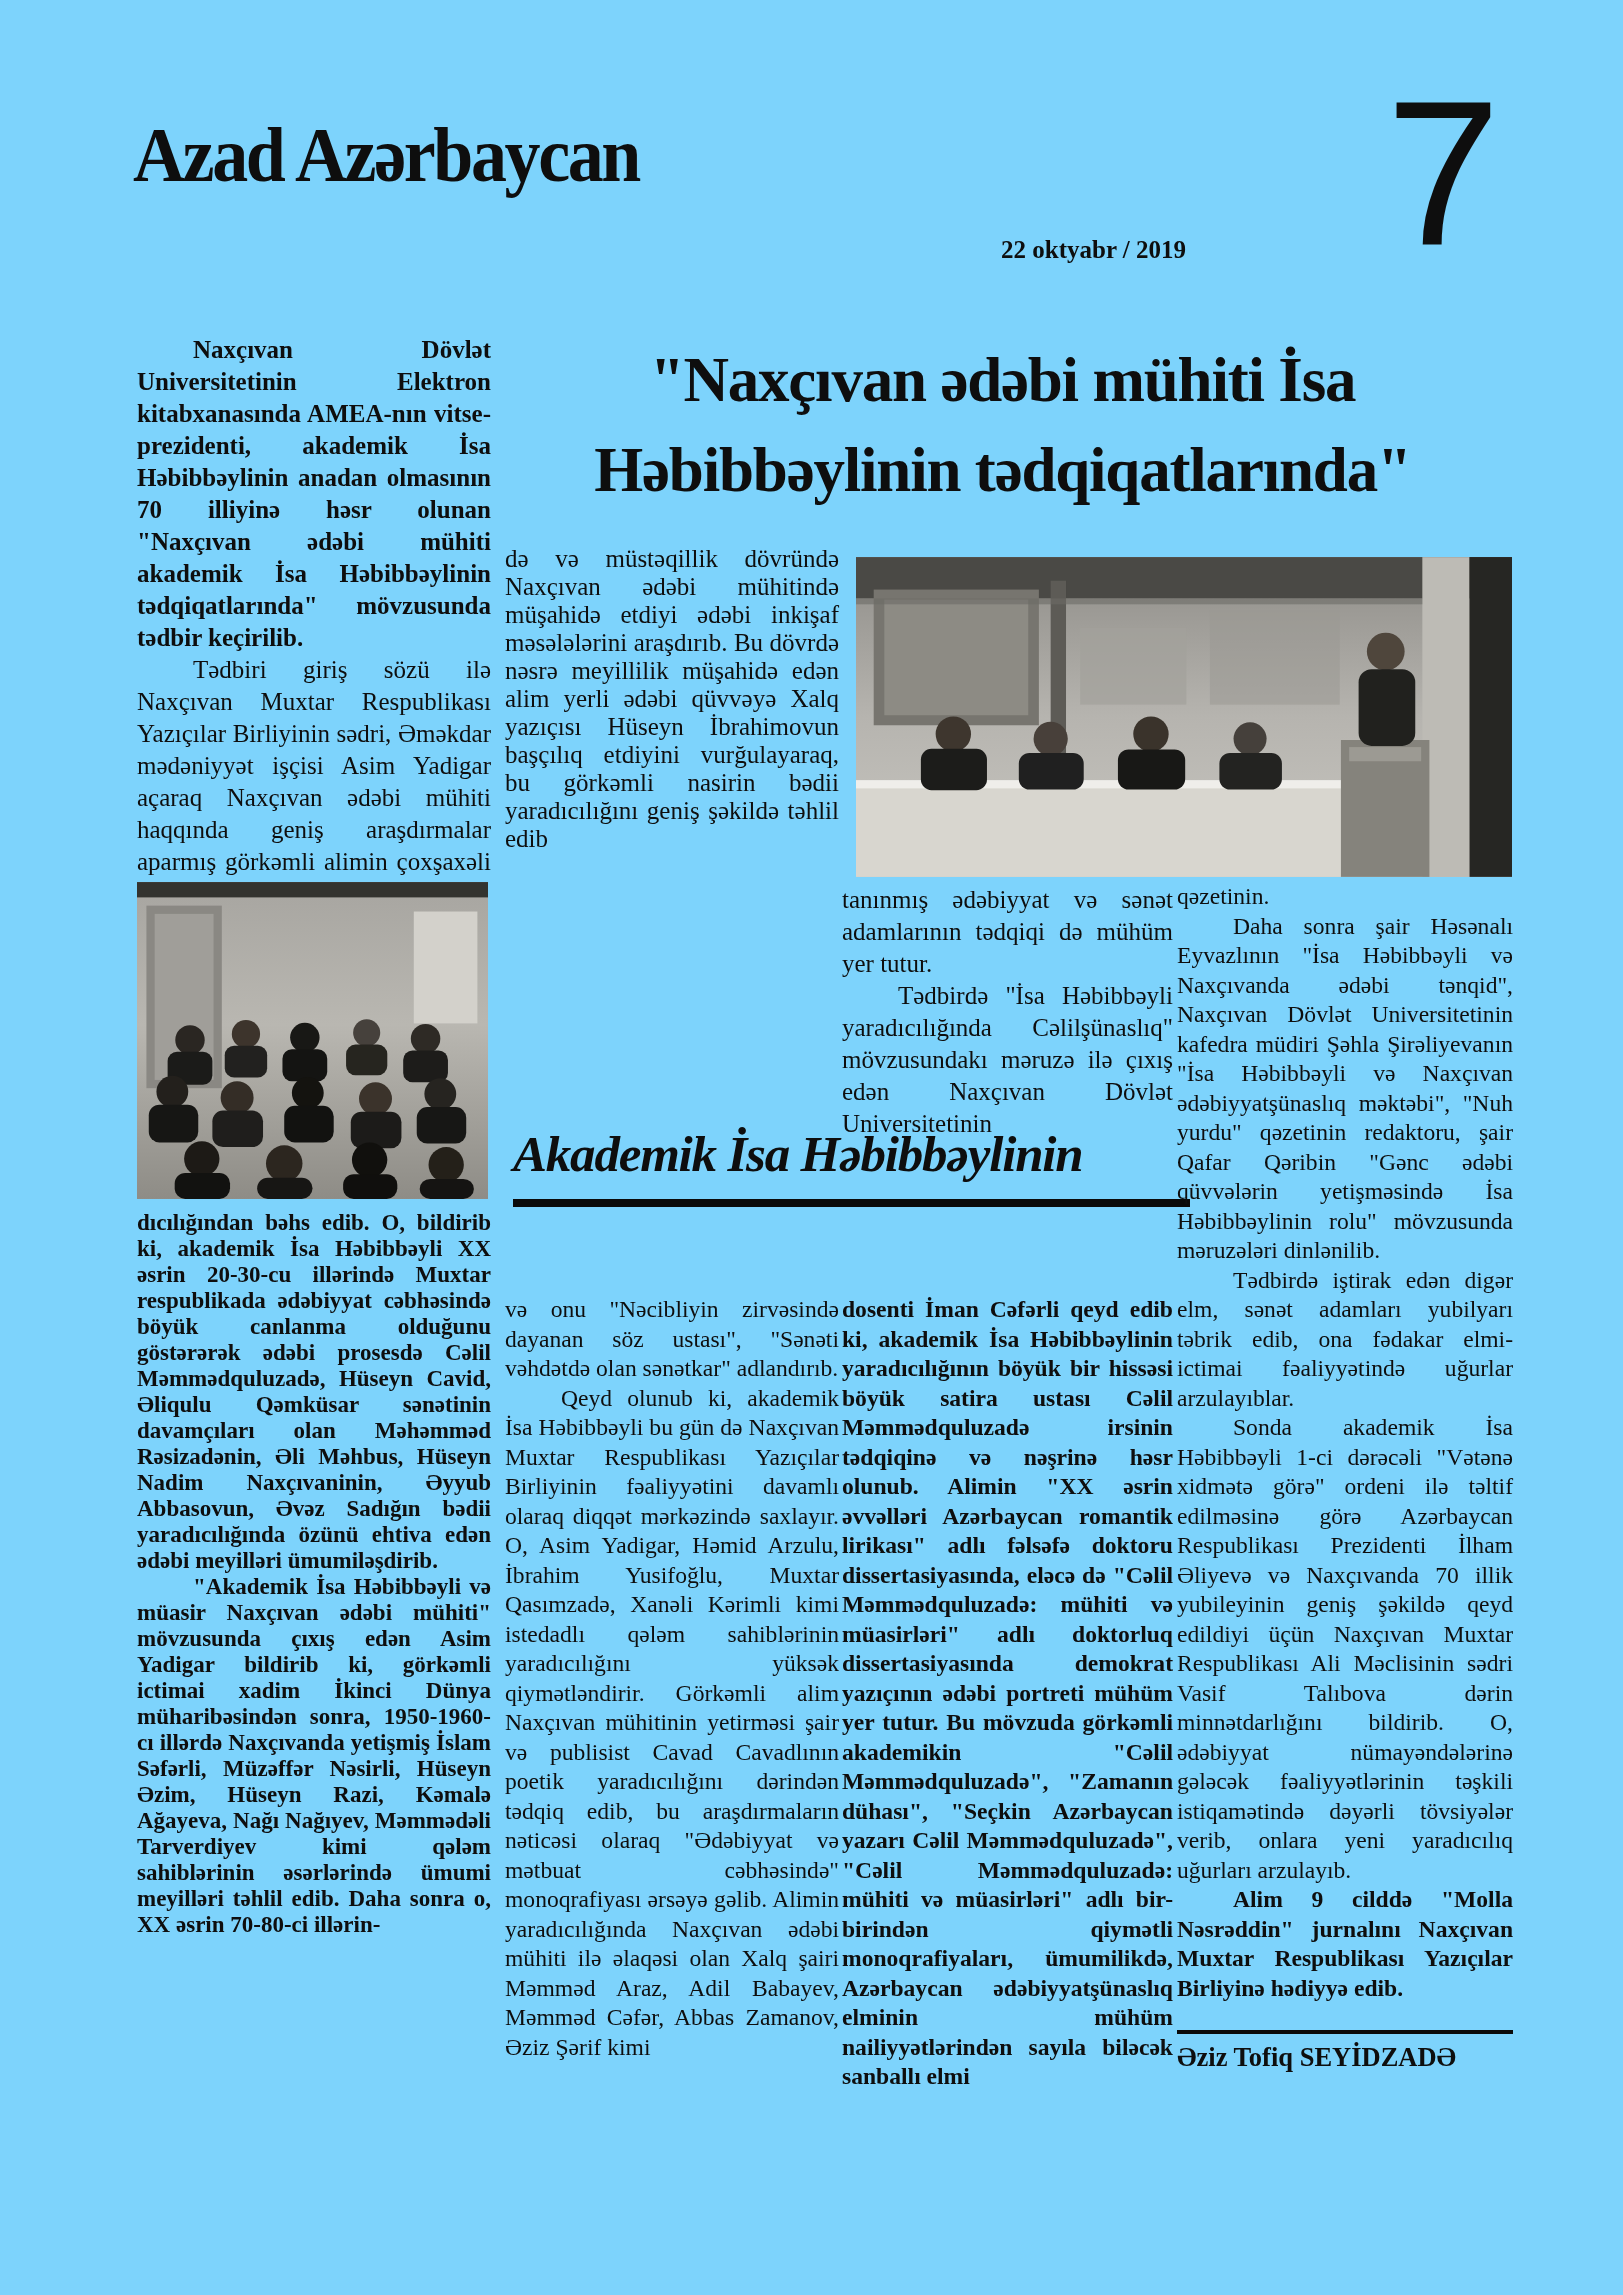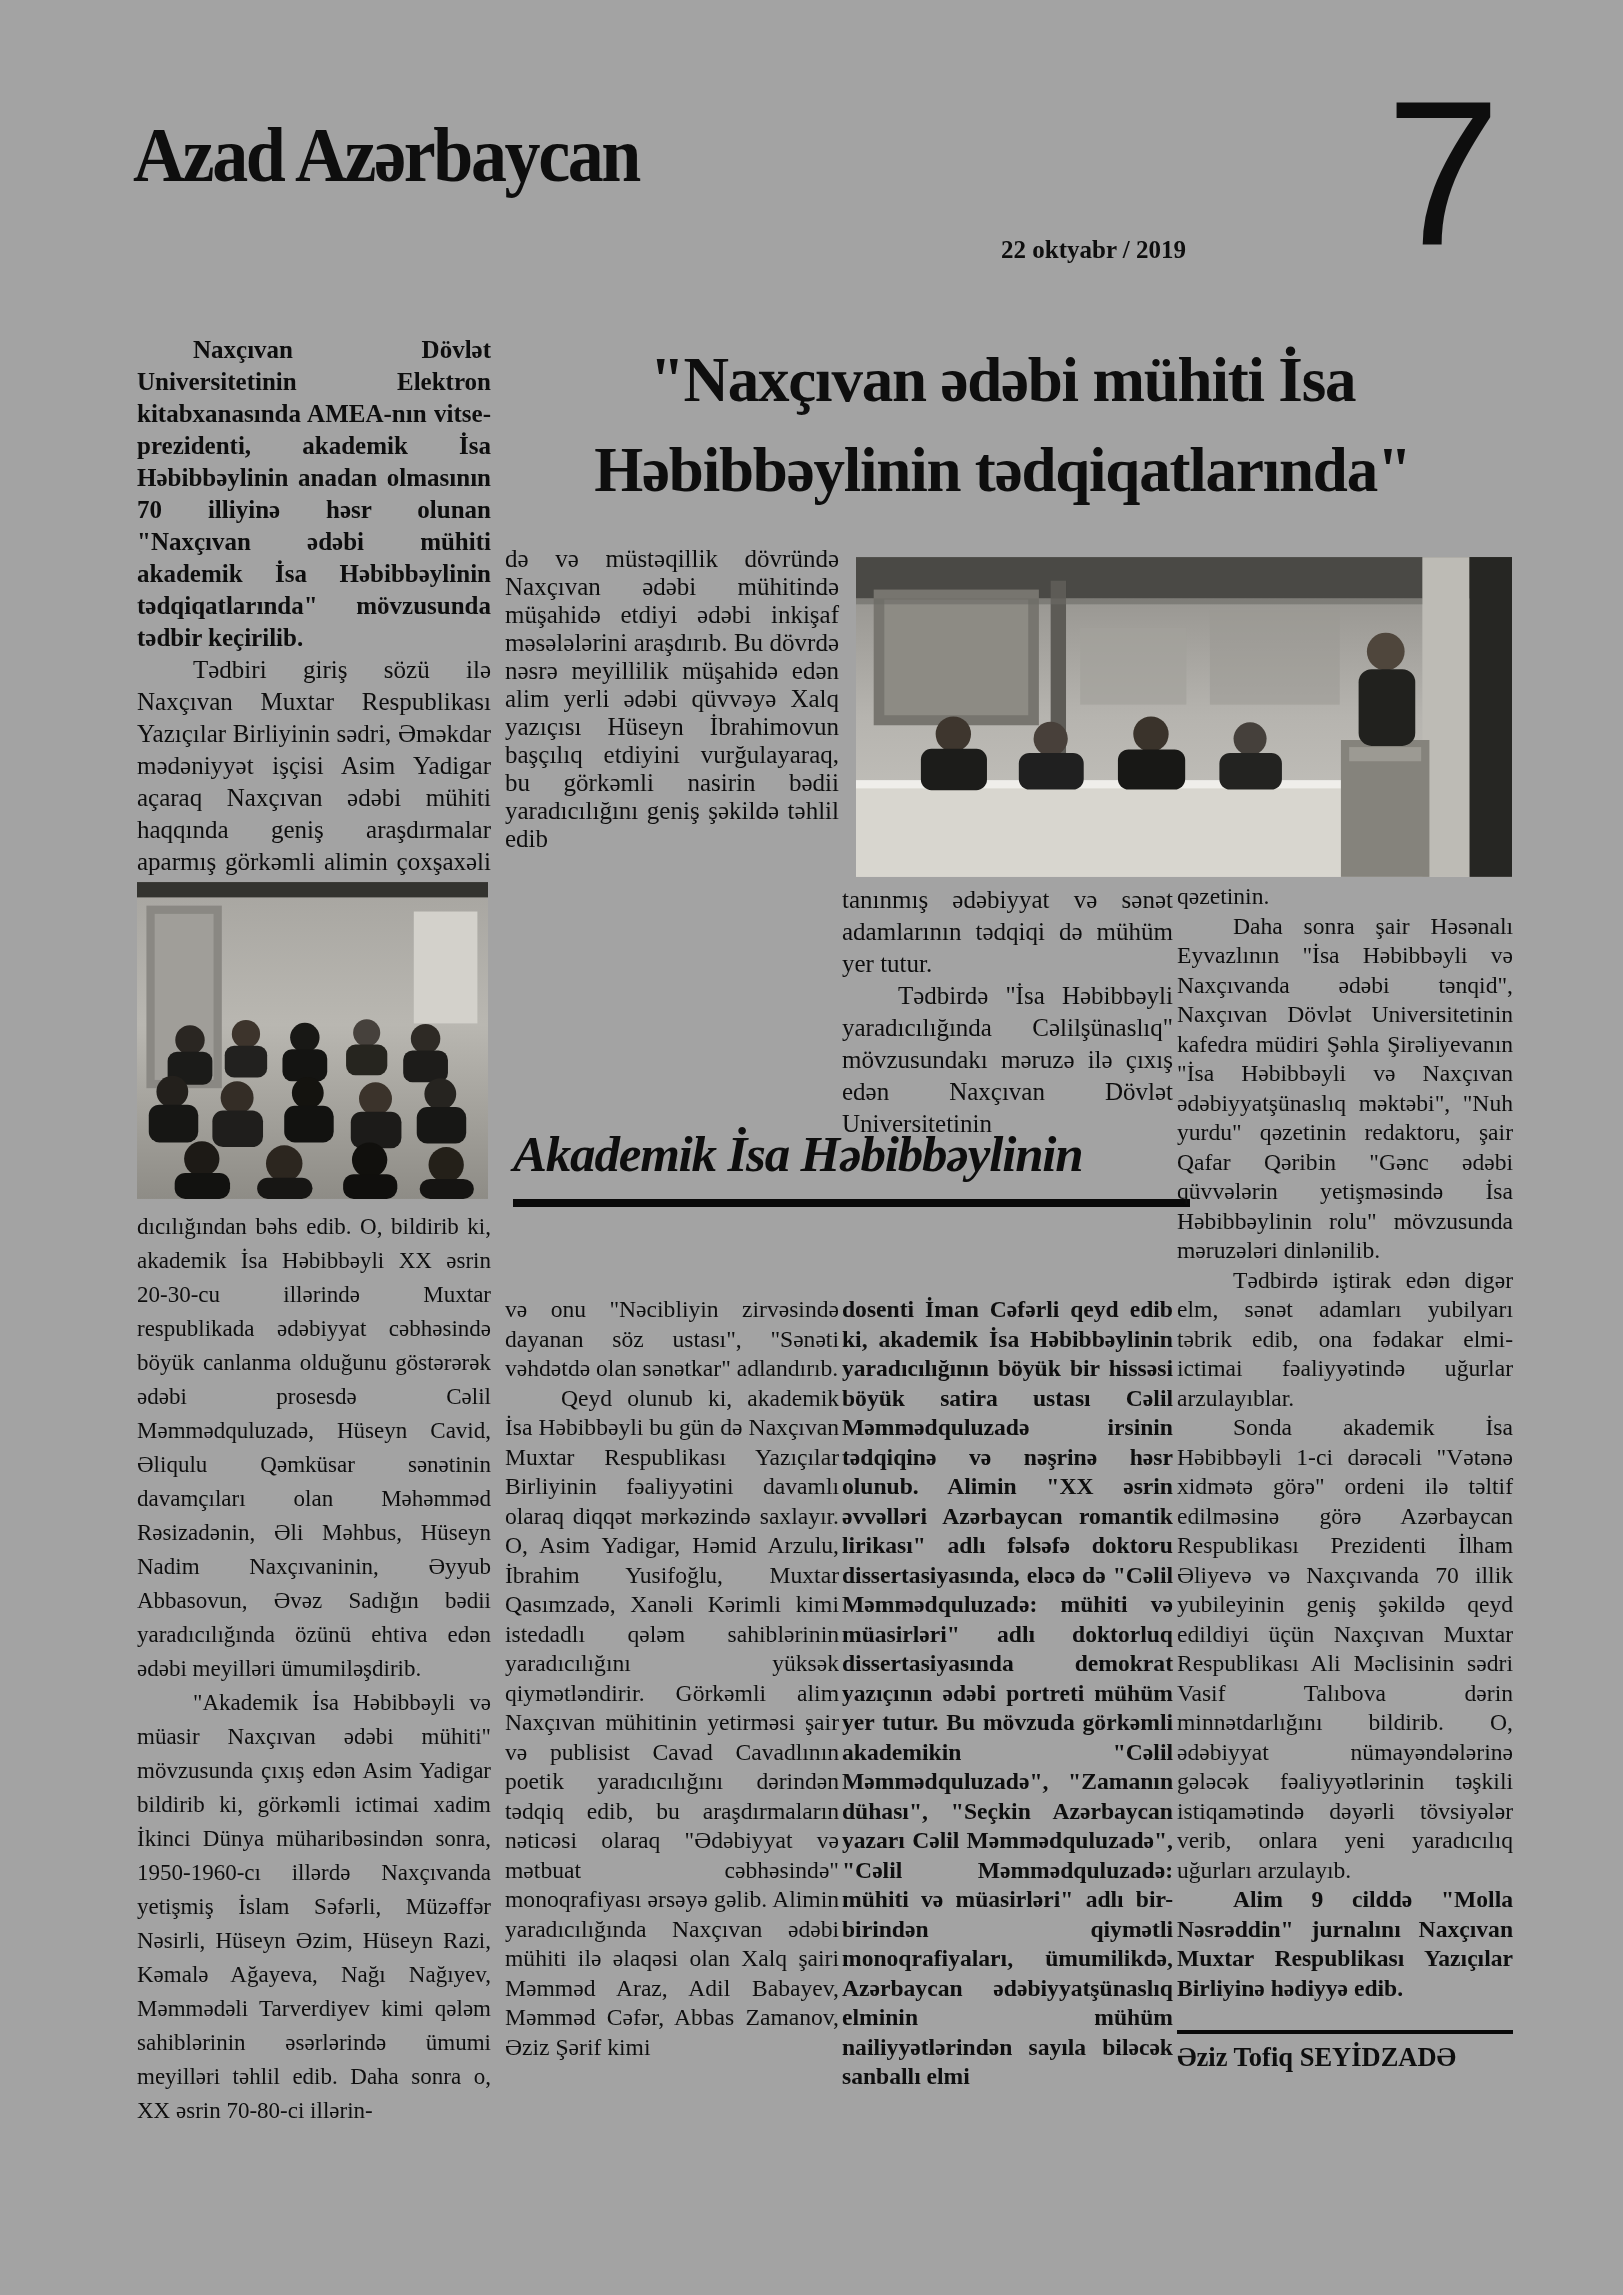--- a/index.html
+++ b/index.html
@@ -1,16 +1,16 @@
 <!DOCTYPE html>
 <html style="font-size:9.4px"><head>
 <meta charset="utf-8">
 <style>
   html,body{margin:0;padding:0;background:#e9e9e6;}
-  .page{position:relative;width:1624px;height:2295px;background:#a3a3a3;color:#0e0e0e;
+  .page{position:relative;width:1624px;height:2295px;background:#7dd3fc;color:#0e0e0e;
         font-family:"Liberation Serif", serif;overflow:hidden;}
   
   .masthead{position:absolute;left:133px;top:111px;font-size:72px;font-weight:700;
             letter-spacing:-2.4px;transform:scaleY(1.08);transform-origin:left top;white-space:nowrap;}
   .issue-date{position:absolute;left:938px;top:236px;width:248px;text-align:right;
               font-size:25px;font-weight:700;}
   .pagenum{position:absolute;left:1386px;top:71px;font-size:206px;font-weight:500;
            font-family:"Liberation Sans",sans-serif;line-height:1;}
   
   .headline{position:absolute;left:488px;top:335px;width:1029px;margin:0;
@@ -20,21 +20,21 @@
   .subheadline{position:absolute;left:505px;top:1113px;width:657px;margin:8px;
                font-size:51px;font-style:italic;font-weight:700;line-height:66px;letter-spacing:-1.2px;}
   .subheadline span{display:block;white-space:nowrap;}
   .subheadline .rule{margin-top:11.8px;height:8.3px;background:#0a0a0a;width:103%;}
   
   .col{position:absolute;}
   .col p{margin:0;text-align:justify;}
   .indent{text-indent:56px;}
   .colA-top{left:137px;top:334px;width:354px;font-size:25px;line-height:32px;}
   .colA-top .lead{font-weight:700;}
-  .colA-bot{left:137px;top:1210px;width:354px;font-size:23px;line-height:34px;}
+  .colA-bot{left:137px;top:1210px;width:354px;font-size:23px;line-height:26px;font-weight:bold;}
   .colB-top{left:505px;top:545px;width:334px;font-size:25px;line-height:28px;}
   .colC-top{left:842px;top:884px;width:331px;font-size:25px;line-height:32px;}
   .colB-bot{left:505px;top:1295px;width:334px;font-size:23.6px;line-height:29.5px;}
   .colC-bot{left:842px;top:1295px;width:331px;font-size:23.6px;line-height:29.5px;font-weight:700;}
   .colD{left:1177px;top:882px;width:336px;font-size:23.6px;line-height:29.5px;}
   .colD .bold{font-weight:700;}
   .sigrule{height:3.5px;background:#0a0a0a;margin:27px 0 9.4px 0;}
   .byline{font-weight:700;font-size:26.5px;text-align:right;white-space:nowrap;}
   
   .photo{position:absolute;display:block;margin:0;background:#9d9b96;}

